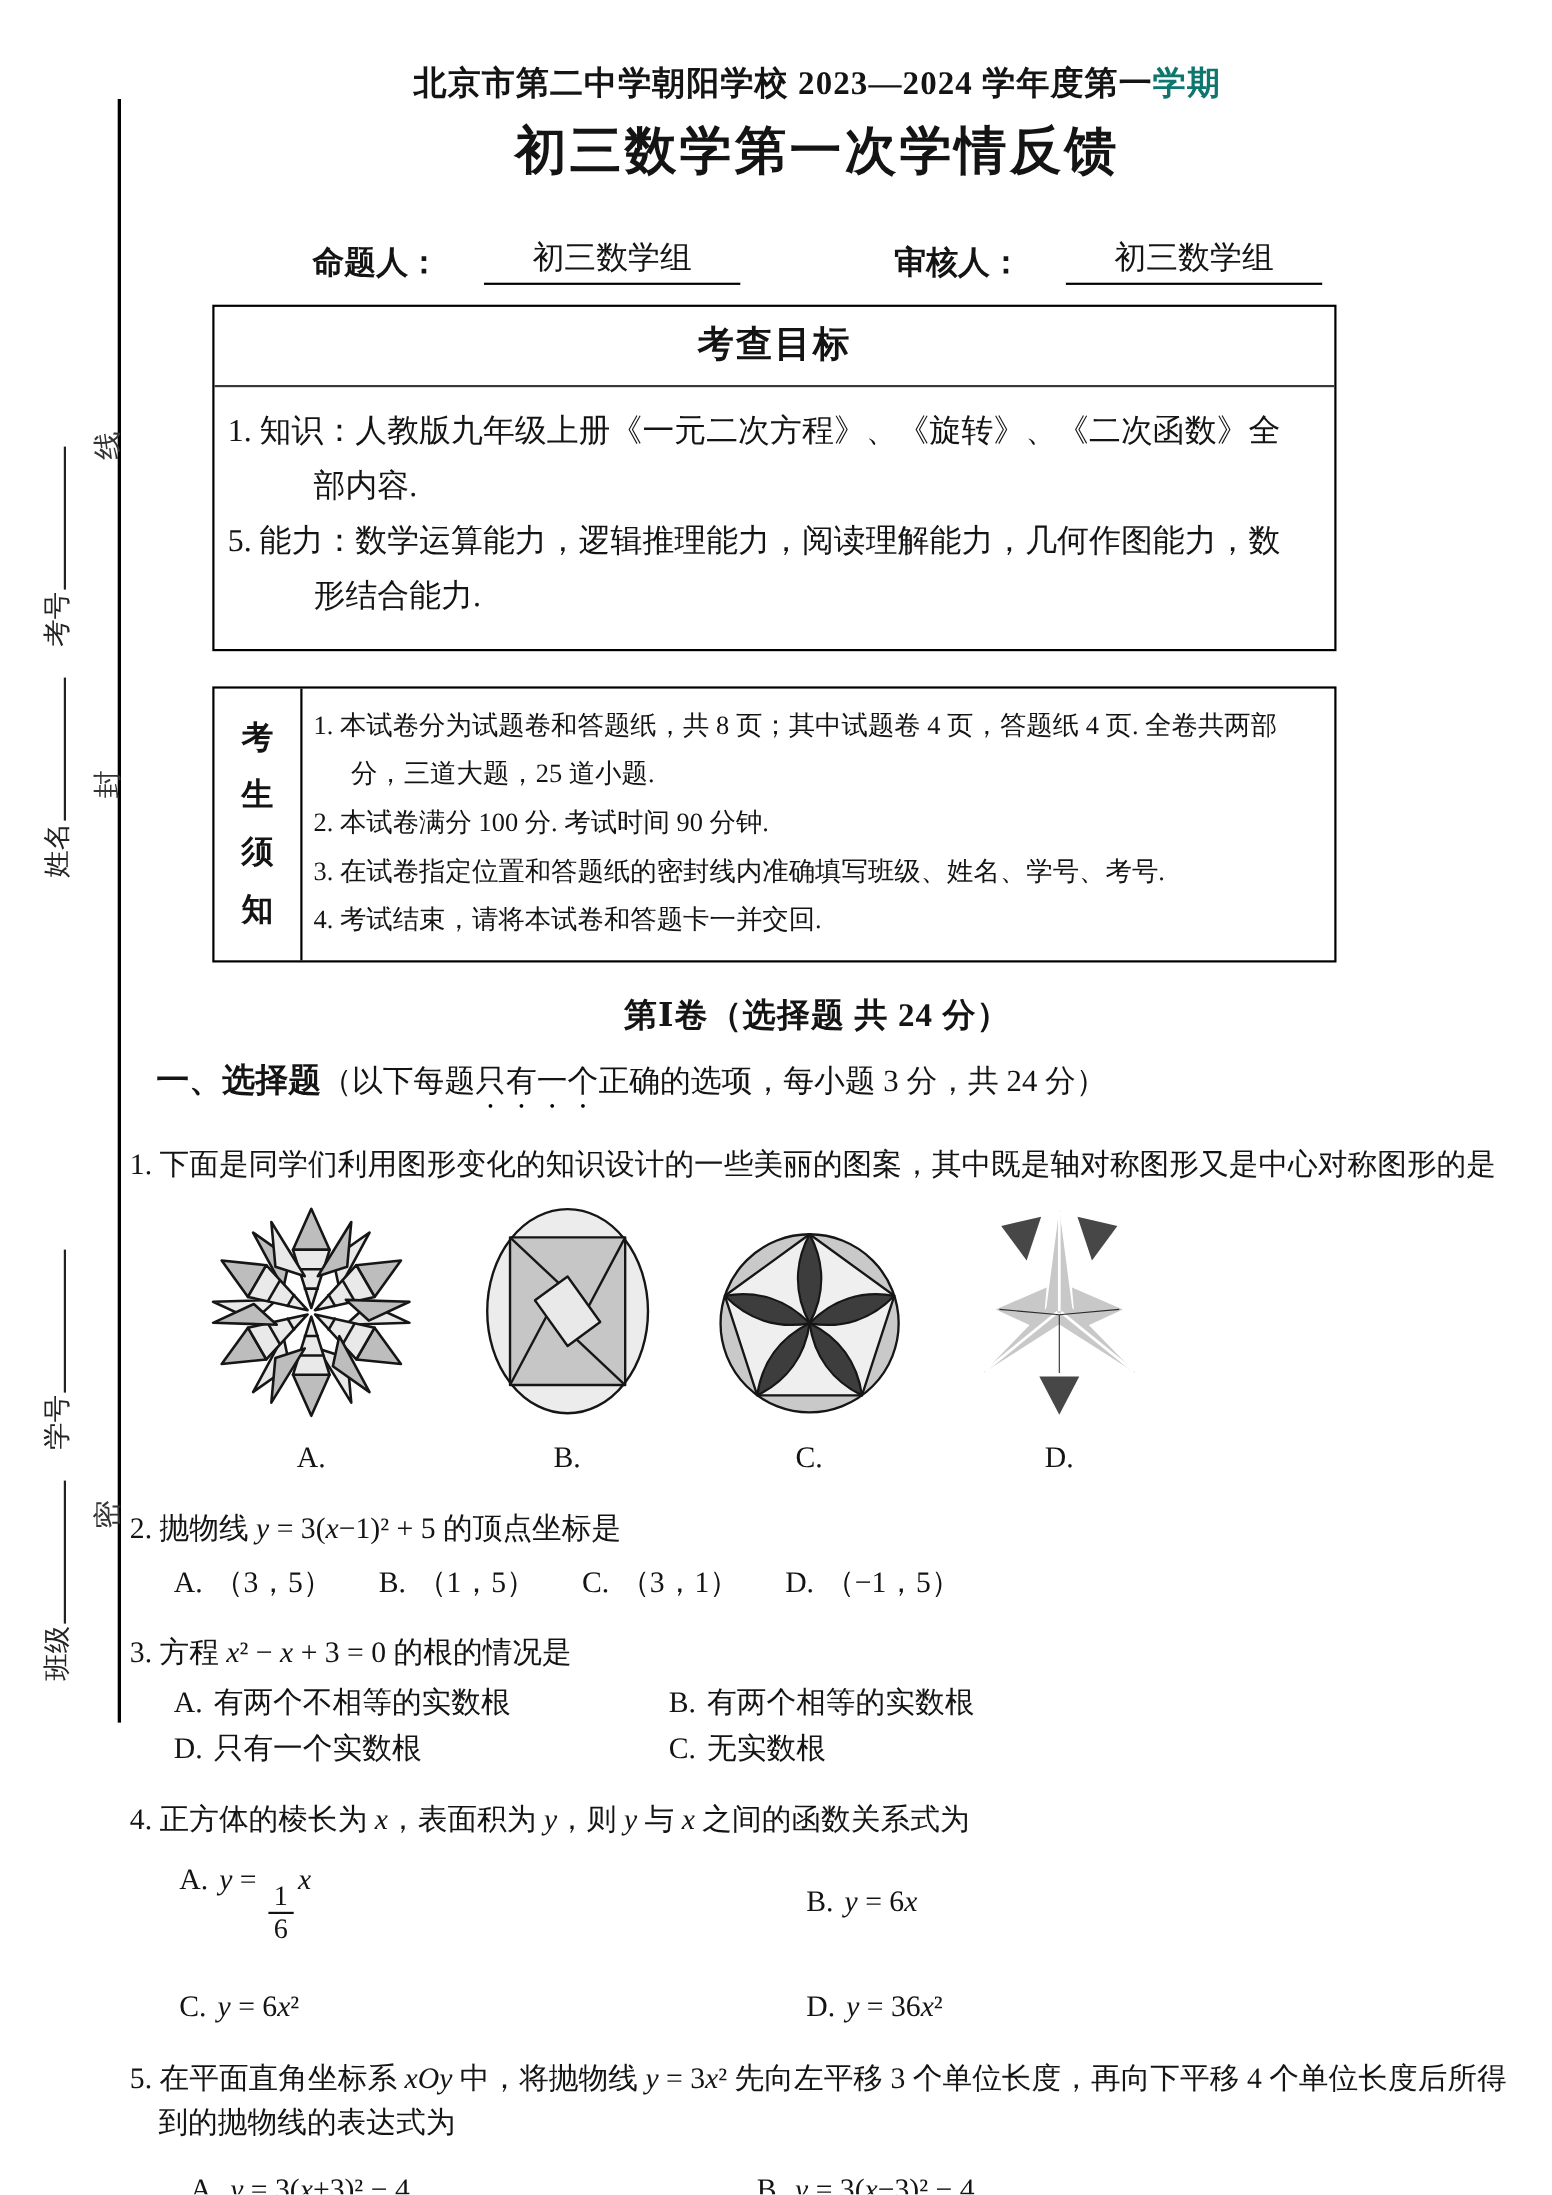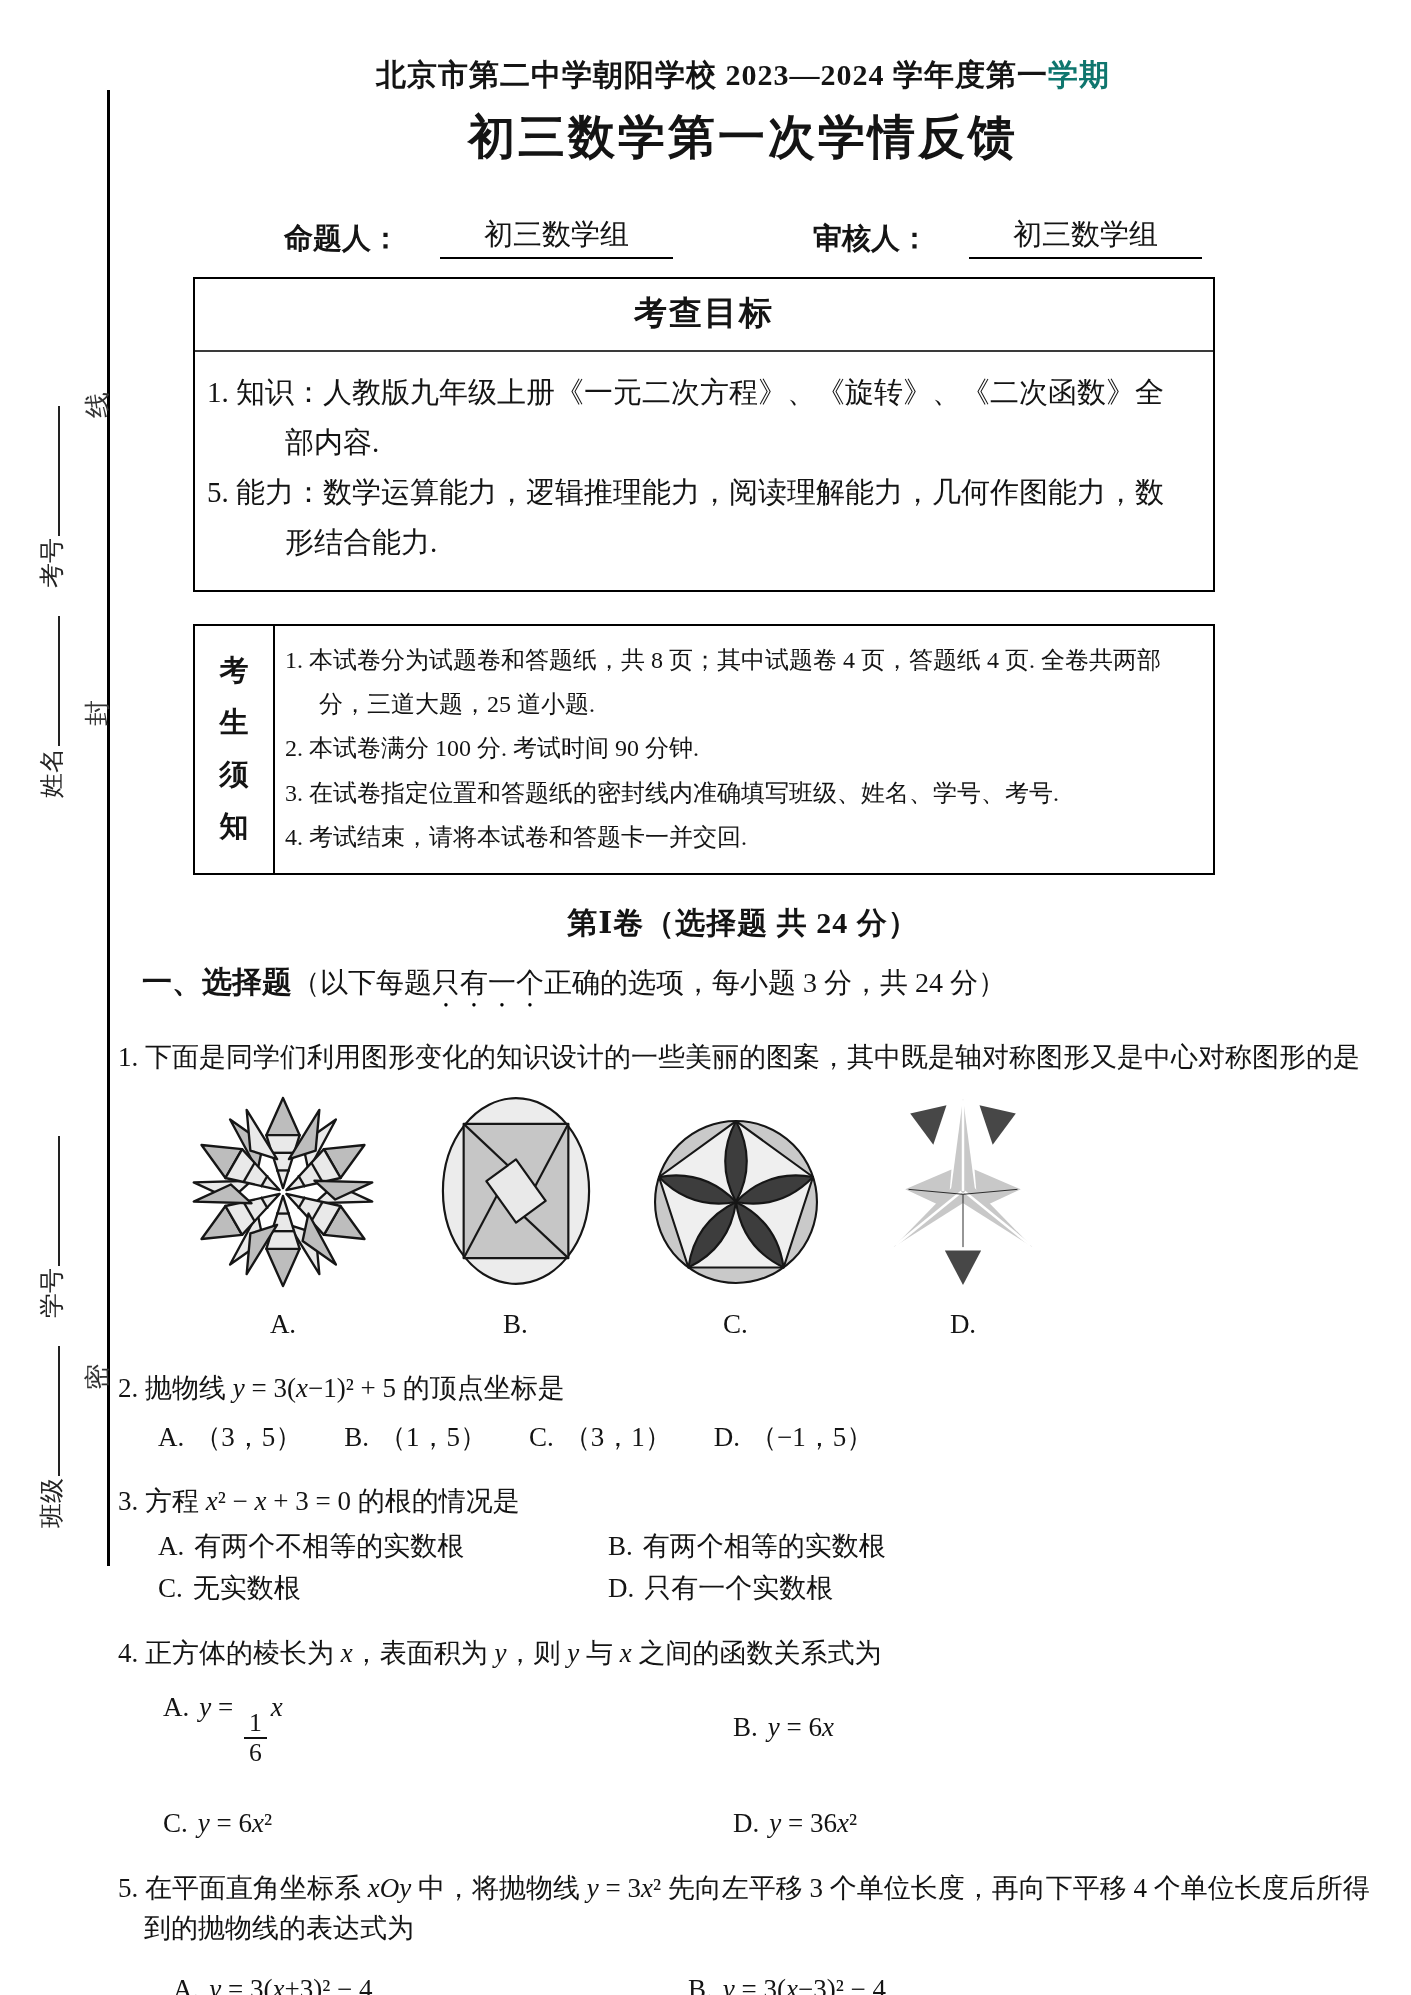--- a/index.html
+++ b/index.html
@@ -261,22 +261,22 @@
     </div>
 
     <div class="q">
       <div class="q-stem">
         <span>3.</span>
         <span>方程 </span><span><i>x</i>² − <i>x</i> + 3 = 0</span><span> 的根的情况是</span>
       </div>
       <div class="opts-grid3">
         <span><span class="opt-l">A.</span><span>有两个不相等的实数根</span></span>
         <span><span class="opt-l">B.</span><span>有两个相等的实数根</span></span>
+        <span><span class="opt-l">D.</span><span>只有一个实数根</span></span>
         <span><span class="opt-l">C.</span><span>无实数根</span></span>
-        <span><span class="opt-l">D.</span><span>只有一个实数根</span></span>
       </div>
     </div>
 
     <div class="q">
       <div class="q-stem">
         <span>4.</span>
         <span>正方体的棱长为 <i>x</i>，表面积为 <i>y</i>，则 <i>y</i> 与 <i>x</i> 之间的函数关系式为</span>
       </div>
       <div class="opts-grid4">
         <span>

